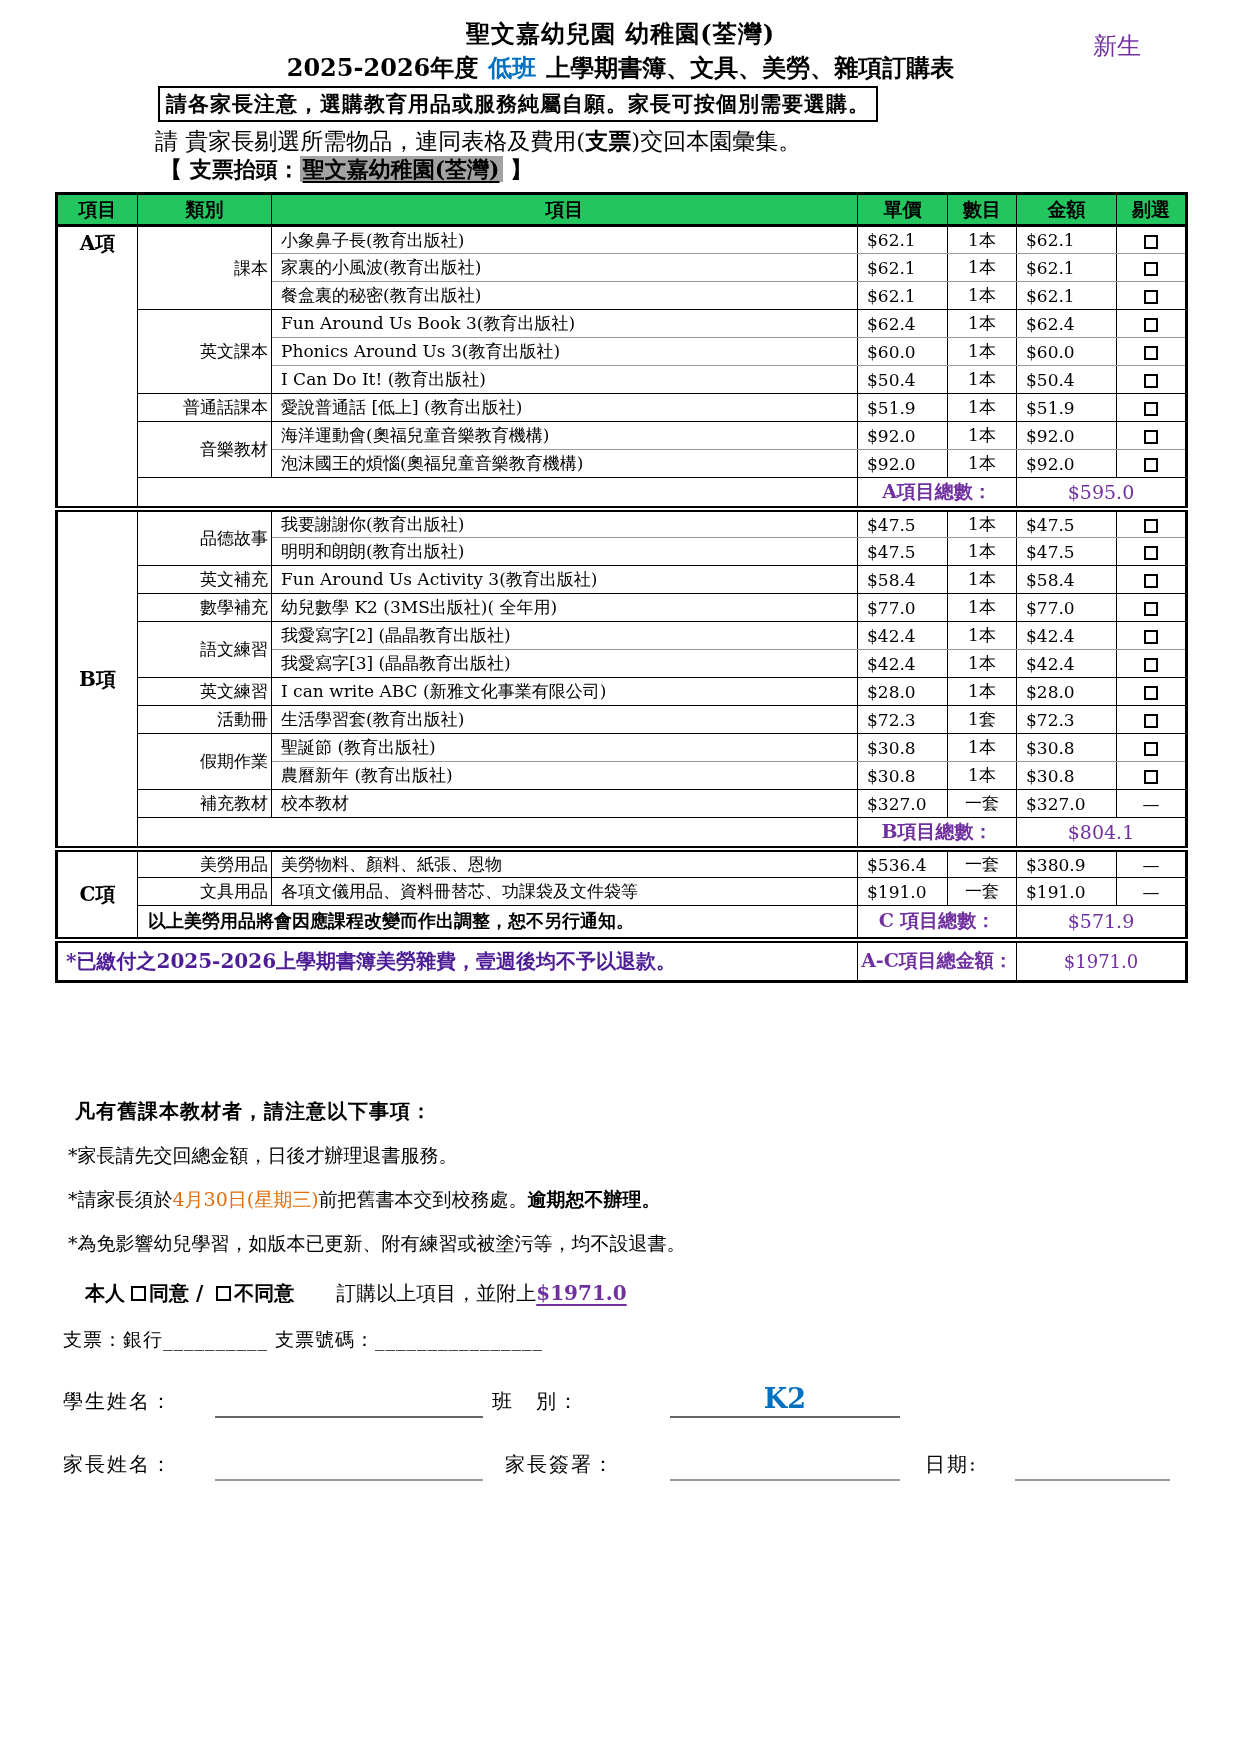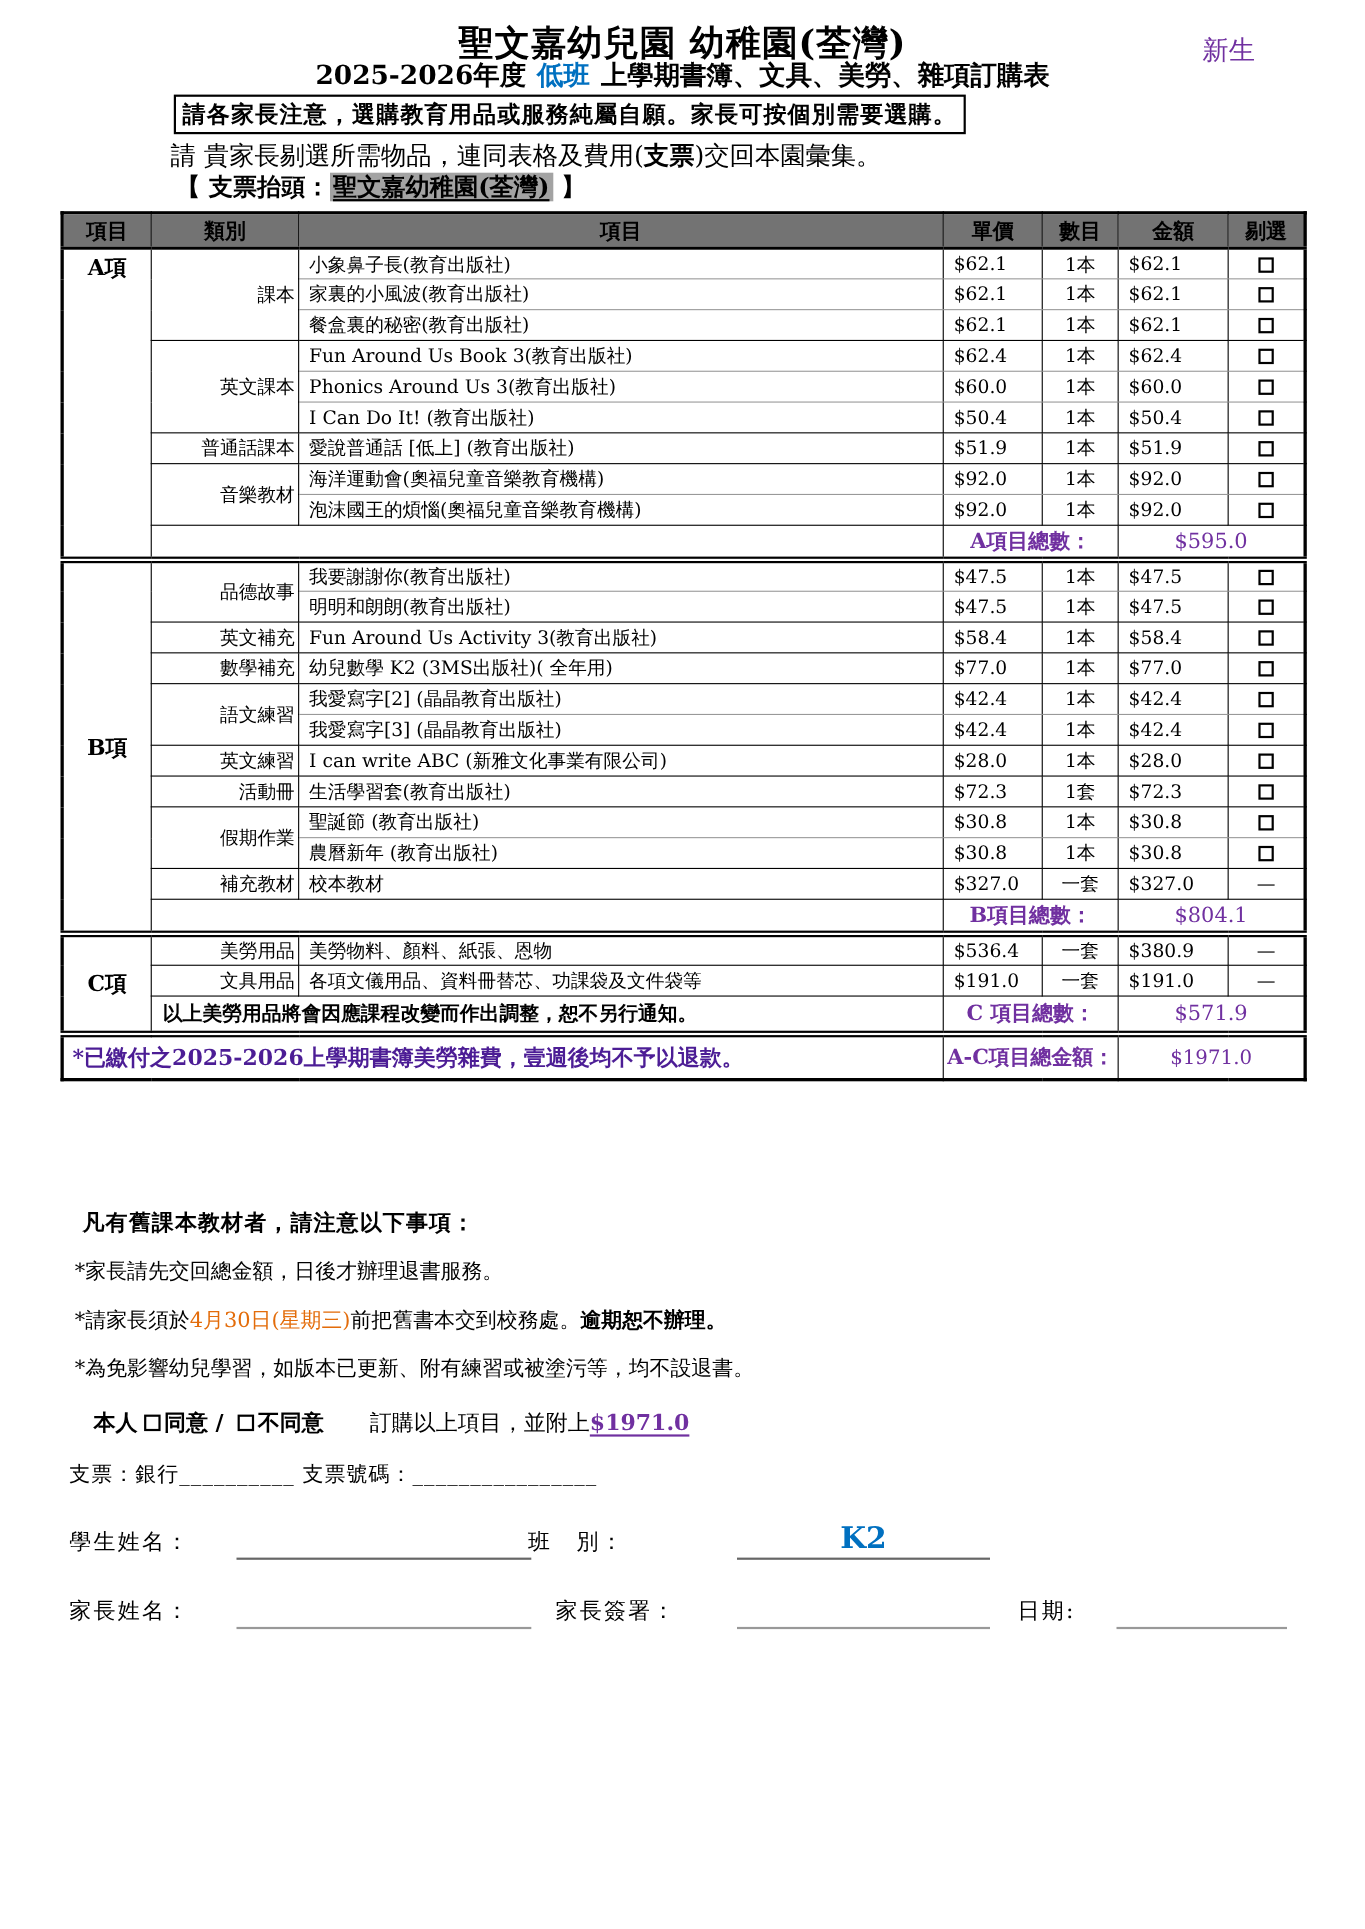--- a/index.html
+++ b/index.html
@@ -6,37 +6,37 @@
   html,body { background:#ffffff; }
   body {
     width:1241px; height:1754px;
     font-family:"DejaVu Serif","Liberation Serif",serif;
     color:#000;
   }
   .page { position:relative; width:1241px; height:1754px; background:#fff; overflow:hidden; }
 
   
   .title1 { position:absolute; top:18px; left:0; width:1241px; text-align:center;
-            font-size:32px; font-weight:bold; letter-spacing:1px; }
+            font-size:24px; font-weight:bold; letter-spacing:1px; }
   .newstu { position:absolute; top:30px; right:100px; color:#7030A0; font-size:24px; }
   .title2 { position:absolute; top:52px; left:0; width:1241px; text-align:center;
             font-size:24px; font-weight:bold; }
   .title2 .cls { color:#0070C0; margin:0 10px; }
   .noticebox { position:absolute; top:86px; left:158px; border:2px solid #000;
                font-size:21px; font-weight:bold; padding:2px 6px; letter-spacing:1px; }
   .instruction { position:absolute; top:126px; left:155px; font-size:23px; }
   .instruction .b { font-weight:bold; }
   .cheque { position:absolute; top:155px; left:160px; font-size:22px; font-weight:bold; }
   .cheque .payee { background:#a3a3a3; text-decoration:underline; text-underline-offset:4px; padding:0 3px; }
 
   
   table { position:absolute; left:55px; top:192px; width:1130px;
           border-collapse:collapse; table-layout:fixed; border:3px solid #000; }
   th, td { border:1px solid #000; overflow:hidden; }
-  th { height:32px; font-size:19px; font-weight:bold; border-bottom:3px solid #000; background:#737373; }
+  th { height:32px; font-size:19px; font-weight:bold; border-bottom:3px solid #000; background:#22c55e; }
   td { height:28px; font-size:17px; padding:1px 3px; vertical-align:middle; }
   td.lb { border-bottom:1px solid #999; }
   tr.section-start td { border-top:6px double #000; }
   tr.grand td { border-top:6px double #000; }
   .col-section { font-size:20px; font-weight:bold; text-align:center; vertical-align:middle; }
   .col-section.vtop { vertical-align:top; padding-top:3px; }
   .col-cat  { text-align:right; }
   .col-item { text-align:left; padding-left:9px; }
   .col-price, .col-amt { text-align:left; padding-left:9px; }
   .col-qty  { text-align:center; }
@@ -317,21 +317,21 @@
   <div class="abs note n2"><span>*請家長須於</span><span class="date-orange">4月30日(星期三)</span><span>前把舊書本交到校務處。</span><span class="bold">逾期恕不辦理。</span></div>
   <div class="abs note n3">*為免影響幼兒學習，如版本已更新、附有練習或被塗污等，均不設退書。</div>
 
   <div class="abs agree-line"><span class="b">本人</span><span class="cbox2"></span><span class="b">同意</span><span class="b"> / </span><span class="cbox2"></span><span class="b">不同意</span><span class="agree-gap"></span><span>訂購以上項目，並附上</span><span class="amount-due">$1971.0</span></div>
 
   <div class="abs cheque-line"><span>支票：銀行</span><span>__________</span><span> 支票號碼：</span><span>________________</span></div>
 
   <div class="abs sig sr1">
     <span class="lab" style="left:63px">學生姓名：</span>
     <span class="line" style="left:215px;width:268px"></span>
-    <span class="lab" style="left:480px">班　別：</span>
+    <span class="lab" style="left:492px">班　別：</span>
     <span class="line" style="left:670px;width:230px">
         <span class="k2">K2</span>
       </span>
   </div>
 
   <div class="abs sig sr2">
     <span class="lab" style="left:63px">家長姓名：</span>
     <span class="line" style="left:215px;width:268px"></span>
     <span class="lab" style="left:505px">家長簽署：</span>
     <span class="line" style="left:670px;width:230px"></span>

